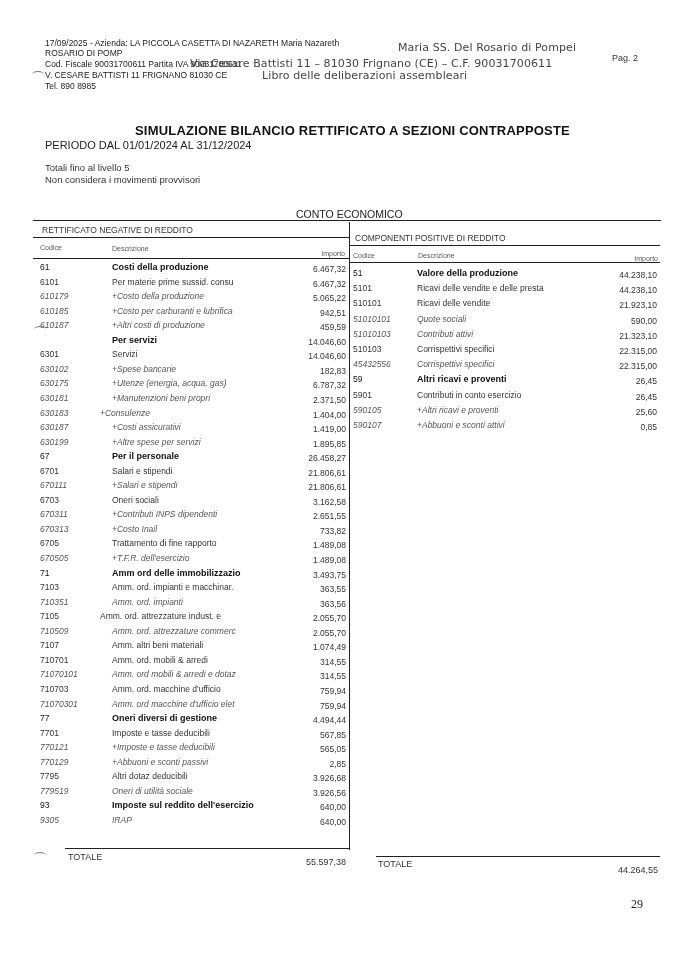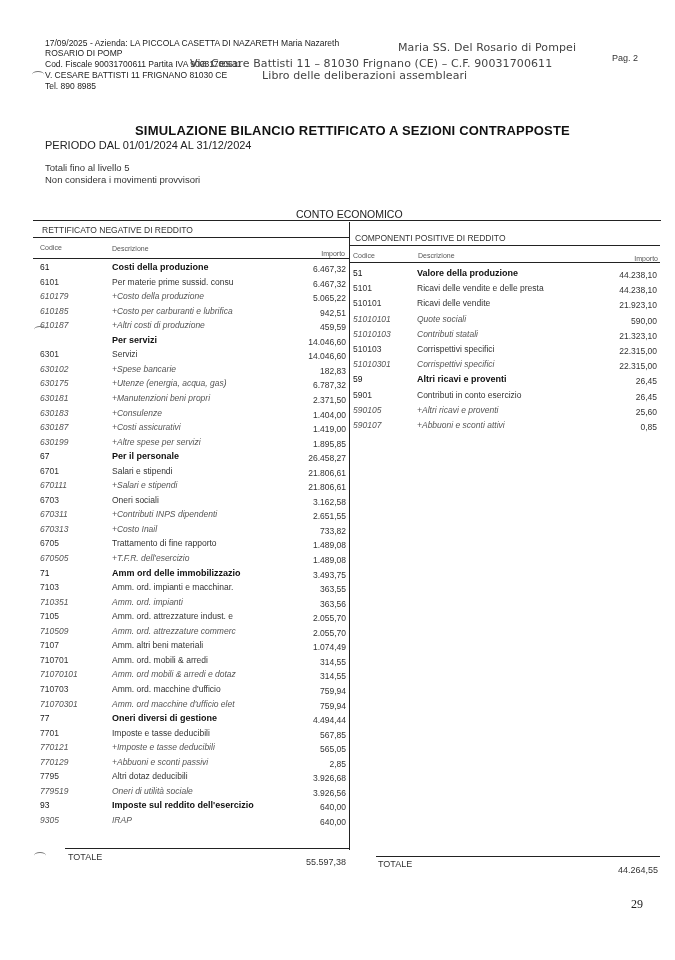--- a/index.html
+++ b/index.html
@@ -112,21 +112,21 @@
       <span class="desc" style="left: 72px;">+Utenze (energia, acqua, gas)</span>
       <span class="amt" style="left: 200px; width: 106px; top: 2px;">6.787,32</span>
     </div>
     <div class="row ital" style="left: 40px; top: 392.95px; width: 308px;">
       <span class="code">630181</span>
       <span class="desc" style="left: 72px;">+Manutenzioni beni propri</span>
       <span class="amt" style="left: 200px; width: 106px; top: 2px;">2.371,50</span>
     </div>
     <div class="row ital" style="left: 40px; top: 407.5px; width: 308px;">
       <span class="code">630183</span>
-      <span class="desc" style="left: 72px; text-align: right;">+Consulenze</span>
+      <span class="desc" style="left: 60px; text-align: right;">+Consulenze</span>
       <span class="amt" style="left: 200px; width: 106px; top: 2px;">1.404,00</span>
     </div>
     <div class="row ital" style="left: 40px; top: 422.05px; width: 308px;">
       <span class="code">630187</span>
       <span class="desc" style="left: 72px;">+Costi assicurativi</span>
       <span class="amt" style="left: 200px; width: 106px; top: 2px;">1.419,00</span>
     </div>
     <div class="row ital" style="left: 40px; top: 436.6px; width: 308px;">
       <span class="code">630199</span>
       <span class="desc" style="left: 72px;">+Altre spese per servizi</span>
@@ -182,21 +182,21 @@
       <span class="desc" style="left: 72px;">Amm. ord. impianti e macchinar.</span>
       <span class="amt" style="left: 200px; width: 106px; top: 2px;">363,55</span>
     </div>
     <div class="row ital" style="left: 40px; top: 596.65px; width: 308px;">
       <span class="code">710351</span>
       <span class="desc" style="left: 72px;">Amm. ord. impianti</span>
       <span class="amt" style="left: 200px; width: 106px; top: 2px;">363,56</span>
     </div>
     <div class="row" style="left: 40px; top: 611.2px; width: 308px;">
       <span class="code">7105</span>
-      <span class="desc" style="left: 72px;">Amm. ord. attrezzature indust. e</span>
+      <span class="desc" style="left: 60px;">Amm. ord. attrezzature indust. e</span>
       <span class="amt" style="left: 200px; width: 106px; top: 2px;">2.055,70</span>
     </div>
     <div class="row ital" style="left: 40px; top: 625.75px; width: 308px;">
       <span class="code">710509</span>
       <span class="desc" style="left: 72px;">Amm. ord. attrezzature commerc</span>
       <span class="amt" style="left: 200px; width: 106px; top: 2px;">2.055,70</span>
     </div>
     <div class="row" style="left: 40px; top: 640.3px; width: 308px;">
       <span class="code">7107</span>
       <span class="desc" style="left: 72px;">Amm. altri beni materiali</span>
@@ -279,30 +279,30 @@
       <span class="desc" style="left: 64px;">Ricavi delle vendite</span>
       <span class="amt" style="left: 200px; width: 104px; top: 2px;">21.923,10</span>
     </div>
     <div class="row ital" style="left: 353px; top: 313.6px; width: 306px;">
       <span class="code">51010101</span>
       <span class="desc" style="left: 64px;">Quote sociali</span>
       <span class="amt" style="left: 200px; width: 104px; top: 2px;">590,00</span>
     </div>
     <div class="row ital" style="left: 353px; top: 328.8px; width: 306px;">
       <span class="code">51010103</span>
-      <span class="desc" style="left: 64px;">Contributi statali</span>
+      <span class="desc" style="left: 64px;">Contributi attivi</span>
       <span class="amt" style="left: 200px; width: 104px; top: 2px;">21.323,10</span>
     </div>
     <div class="row" style="left: 353px; top: 344px; width: 306px;">
       <span class="code">510103</span>
       <span class="desc" style="left: 64px;">Corrispettivi specifici</span>
       <span class="amt" style="left: 200px; width: 104px; top: 2px;">22.315,00</span>
     </div>
     <div class="row ital" style="left: 353px; top: 359.2px; width: 306px;">
-      <span class="code">51010301</span>
+      <span class="code">45432556</span>
       <span class="desc" style="left: 64px;">Corrispettivi specifici</span>
       <span class="amt" style="left: 200px; width: 104px; top: 2px;">22.315,00</span>
     </div>
     <div class="row bold" style="left: 353px; top: 374.4px; width: 306px;">
       <span class="code">59</span>
       <span class="desc" style="left: 64px;">Altri ricavi e proventi</span>
       <span class="amt" style="left: 200px; width: 104px; top: 2px;">26,45</span>
     </div>
     <div class="row" style="left: 353px; top: 389.6px; width: 306px;">
       <span class="code">5901</span>

